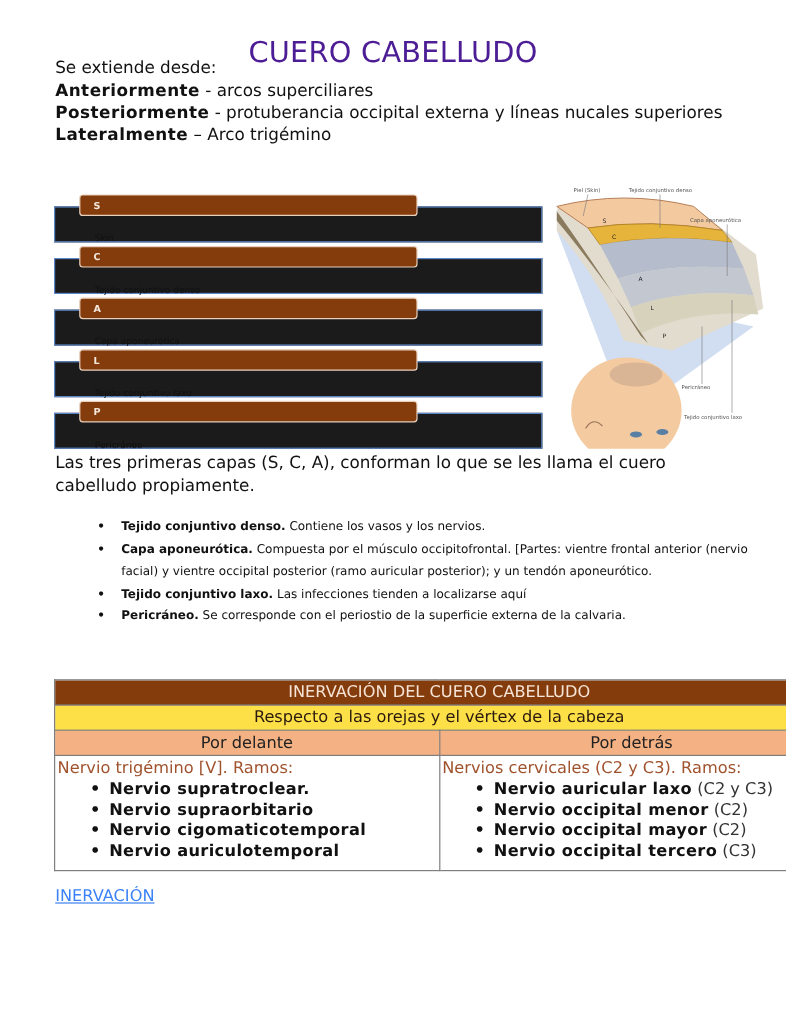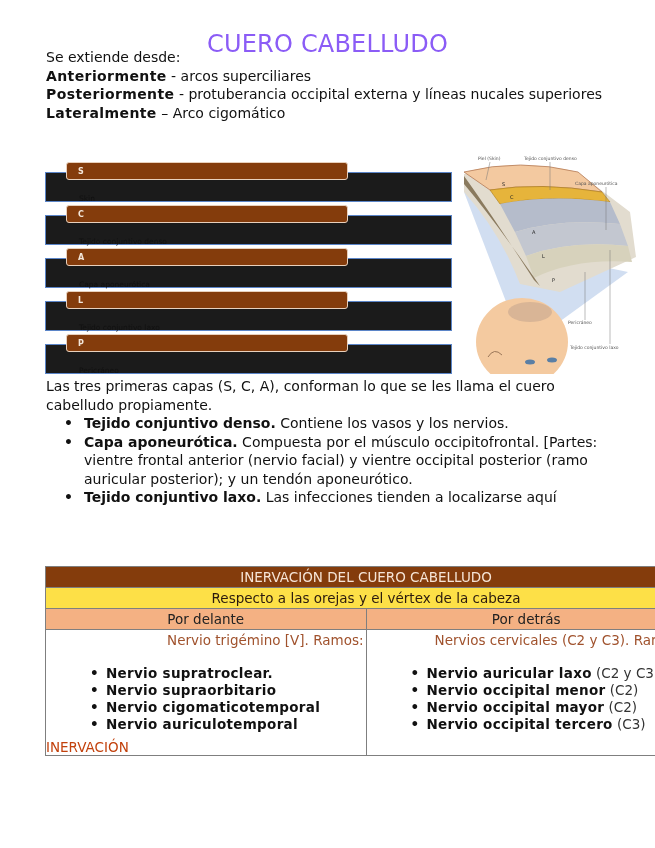--- a/index.html
+++ b/index.html
@@ -2,21 +2,21 @@
 <html><head>
   <meta charset="utf-8">
   <style>
     html, body { margin: 0; padding: 0; }
     body {
       width: 655px; height: 848px; background: #ffffff; position: relative;
       font-family: "DejaVu Sans", sans-serif; color: #111; overflow: hidden;
     }
     .title {
       position: absolute; left: 0; top: 30px; width: 655px; text-align: center;
-      font-size: 24px; color: #8b5cf6; letter-spacing: 0.2px;
+      font-size: 24px; color: #4c1d95; letter-spacing: 0.2px;
       font-family: "DejaVu Sans", sans-serif; font-weight: normal;
     }
     .intro { position: absolute; left: 46px; top: 48px; width: 560px; font-size: 14px; line-height: 18.5px; }
     .intro .l { display: block; }
     .intro b { font-weight: bold; letter-spacing: 0.4px; margin-top: 12px; }
 
     .layers { position: absolute; left: 45px; top: 160px; width: 410px; height: 216px; }
     .bar {
       position: absolute; left: 0; width: 405px; height: 28px; background: #1b1b1b;
       border: 1px solid #5b85c8;
@@ -28,52 +28,52 @@
       font-family: "DejaVu Sans", sans-serif;
     }
     .sub {
       position: absolute; left: 34px; font-size: 7.5px; color: #111;
       font-family: "DejaVu Sans", sans-serif; white-space: nowrap;
     }
 
     .figure { position: absolute; left: 460px; top: 152px; width: 180px; height: 222px; }
 
     .para { position: absolute; left: 46px; top: 377px; width: 580px; font-size: 14px; line-height: 18.5px; }
-    .bullets { position: absolute; left: 60px; top: 414px; width: 560px; margin: 0; padding: 0; list-style: none; font-size: 14px; line-height: 18.5px; }
+    .bullets { position: absolute; left: 60px; top: 414px; width: 560px; margin: 17px; padding: 0; list-style: none; font-size: 10px; line-height: 18.5px; }
     .bullets li { position: relative; padding-left: 24px; }
     .bullets li::before { content: "•"; position: absolute; left: 4px; top: 0; font-weight: bold; }
     .bullets b { font-weight: bold; }
 
     .tbl {
       position: absolute; left: 45px; top: 566px; width: 642px; border-collapse: collapse;
       font-size: 13.5px; font-family: "DejaVu Sans", sans-serif;
     }
     .tbl td { border: 1px solid #7f7f7f; text-align: center; padding: 0; height: 20px; }
     .row-h1 td { background: #843c0c; color: #f6e4d6; }
     .row-h2 td { background: #fde047; color: #2b1a0e; }
     .row-h3 td { background: #f4b183; color: #222; }
     .row-body td { background: #ffffff; vertical-align: top; text-align: left; padding: 1px 2px 6px 2px; }
-    .cell-head { color: #a0522d; text-align: right; line-height: 18px; display: block; }
-    .nlist { list-style: none; margin: 16px; padding: 0 0 0 24px; line-height: 17px; }
+    .cell-head { color: #a0522d; text-align: left; line-height: 18px; display: block; }
+    .nlist { list-style: none; margin: 1px; padding: 0 0 0 24px; line-height: 17px; }
     .nlist li { position: relative; padding-left: 18px; }
     .nlist li::before { content: "•"; position: absolute; left: 2px; top: 0; font-weight: bold; }
     .nlist b { font-weight: bold; letter-spacing: 0.3px; }
     .nlist .c { color: #333; }
-    .footer { position: absolute; left: 46px; top: 739px; font-size: 13.5px; color: #c2410c; }
+    .footer { position: absolute; left: 46px; top: 739px; font-size: 13.5px; color: #3b82f6; text-decoration: underline; }
   </style>
 </head>
 <body>
 
 <div class="title">CUERO CABELLUDO</div>
 
 <div class="intro">
   <span class="l">Se extiende desde:</span>
   <span class="l"><b>Anteriormente</b><span> - arcos superciliares</span></span>
   <span class="l"><b>Posteriormente</b><span> - protuberancia occipital externa y líneas nucales superiores</span></span>
-  <span class="l"><b>Lateralmente</b><span> – Arco cigomático</span></span>
+  <span class="l"><b>Lateralmente</b><span> – Arco trigémino</span></span>
 </div>
 
 <div class="layers">
   <div class="bar" style="top:12px"></div>
   <div class="pill" style="top:2px">S</div>
   <div class="sub" style="top:34px">Skin</div>
 
   <div class="bar" style="top:55px"></div>
   <div class="pill" style="top:45px">C</div>
   <div class="sub" style="top:77px">Tejido conjuntivo denso</div>
@@ -126,20 +126,21 @@
     <line x1="150" y1="192" x2="150" y2="98" stroke="#777" stroke-width="0.5"></line>
   </svg>
 </div>
 
 <div class="para">Las tres primeras capas (S, C, A), conforman lo que se les llama el cuero cabelludo propiamente.</div>
 
 <ul class="bullets">
   <li><b>Tejido conjuntivo denso.</b><span> Contiene los vasos y los nervios.</span></li>
   <li><b>Capa aponeurótica.</b><span> Compuesta por el músculo occipitofrontal. [Partes: vientre frontal anterior (nervio facial) y vientre occipital posterior (ramo auricular posterior); y un tendón aponeurótico.</span></li>
   <li><b>Tejido conjuntivo laxo.</b><span> Las infecciones tienden a localizarse aquí</span></li>
+  <li><b>Pericráneo.</b><span> Se corresponde con el periostio de la superficie externa de la calvaria.</span></li>
 </ul>
 
 <table class="tbl">
   <tbody>
       <tr class="row-h1">
         <td colspan="2">INERVACIÓN DEL CUERO CABELLUDO</td>
       </tr>
   <tr class="row-h2">
         <td colspan="2">Respecto a las orejas y el vértex de la cabeza</td>
       </tr>

